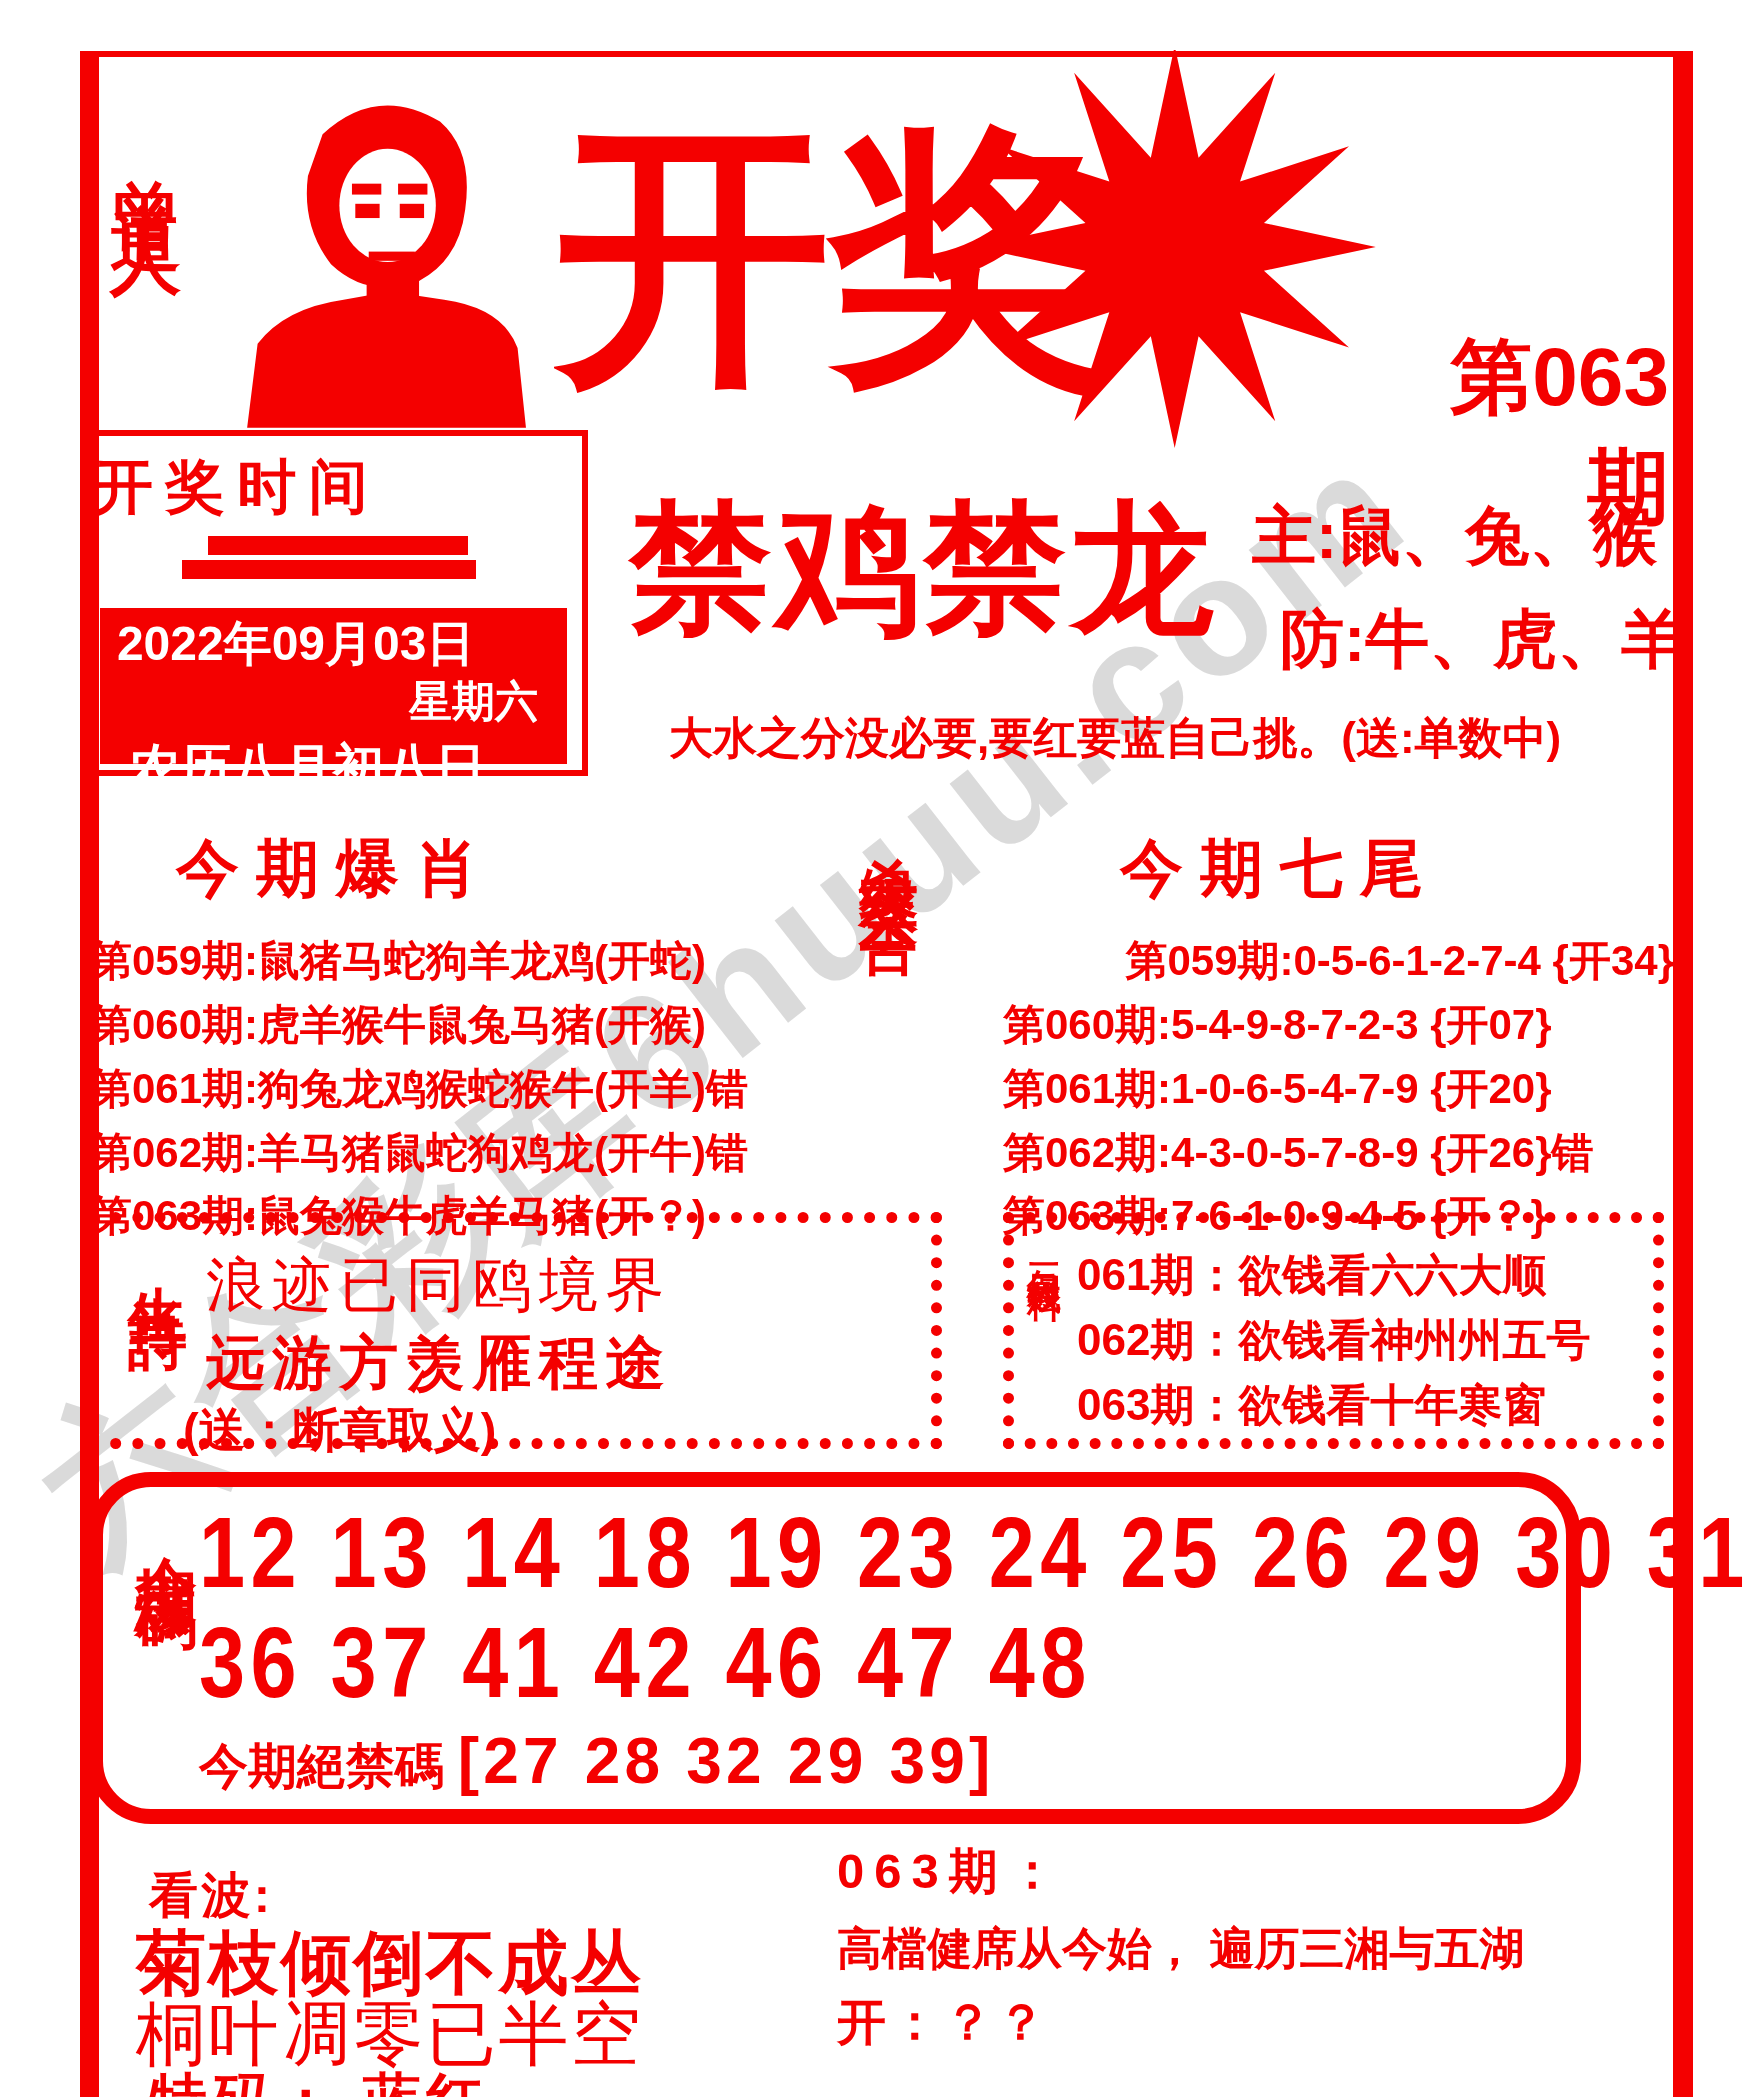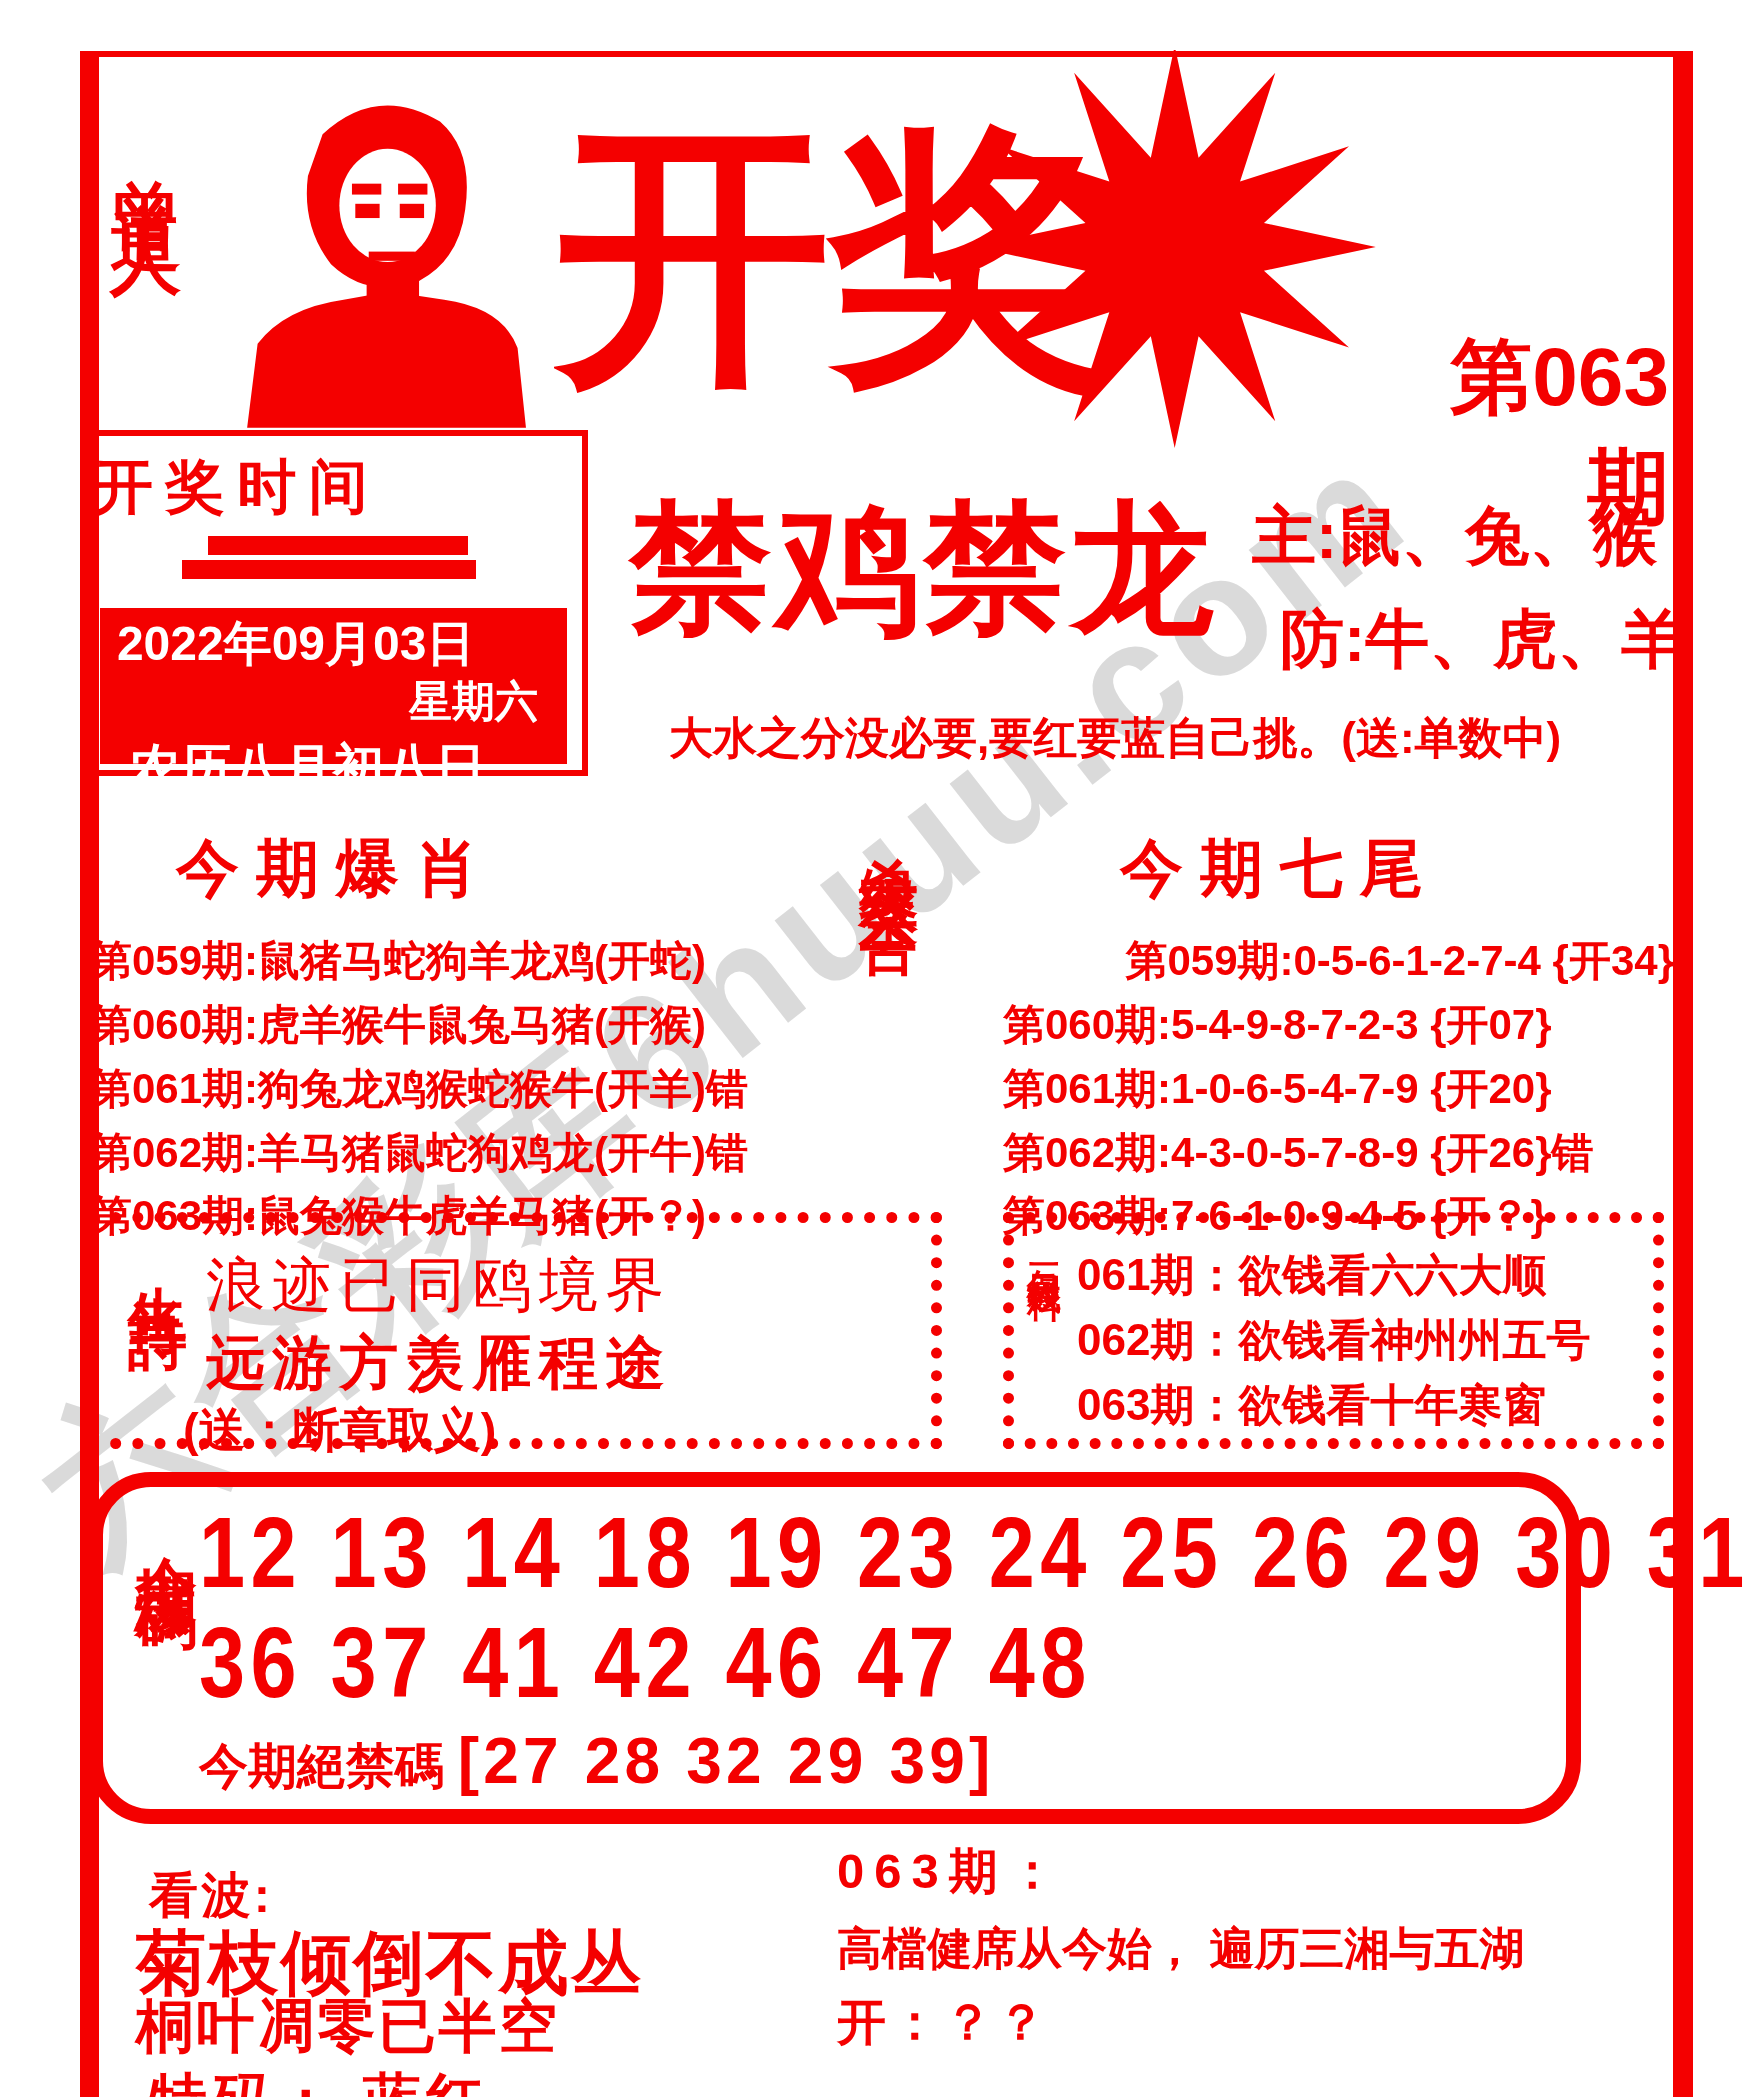--- a/index.html
+++ b/index.html
@@ -63,21 +63,21 @@
   .numrow{position:absolute;left:96px;font-size:101px;font-weight:bold;white-space:nowrap;
           transform:scaleX(0.82);transform-origin:left top;letter-spacing:6.7px;}
   #numrow1{top:7.6px;}
   #numrow2{top:118px;}
   #forbidden{position:absolute;left:96px;top:237px;white-space:nowrap;}
   #forbidden-label{font-size:49px;font-weight:bold;}
   #forbidden-nums{font-size:64px;font-weight:bold;letter-spacing:4.2px;}
   
   #wave-label{left:149px;top:1863px;font-size:49px;font-weight:bold;letter-spacing:3.4px;}
   #wave-l1{left:136px;top:1917px;font-size:70px;font-weight:bold;letter-spacing:2.5px;}
-  #wave-l2{left:136px;top:1988px;font-size:58px;font-weight:bold;letter-spacing:2.5px;}
+  #wave-l2{left:136px;top:1988px;font-size:70px;font-weight:normal;letter-spacing:2.5px;}
   #wave-special{left:149px;top:2062px;font-size:58px;font-weight:bold;letter-spacing:5.9px;}
   
   #tip-issue{left:837px;top:1839px;font-size:49px;font-weight:bold;letter-spacing:10px;}
   #tip-line{left:837px;top:1919px;font-size:45px;font-weight:bold;}
   #tip-result{left:837px;top:1990px;font-size:49px;font-weight:bold;letter-spacing:4.2px;}
 </style>
 </head>
 <body>
 
 <div id="page">

